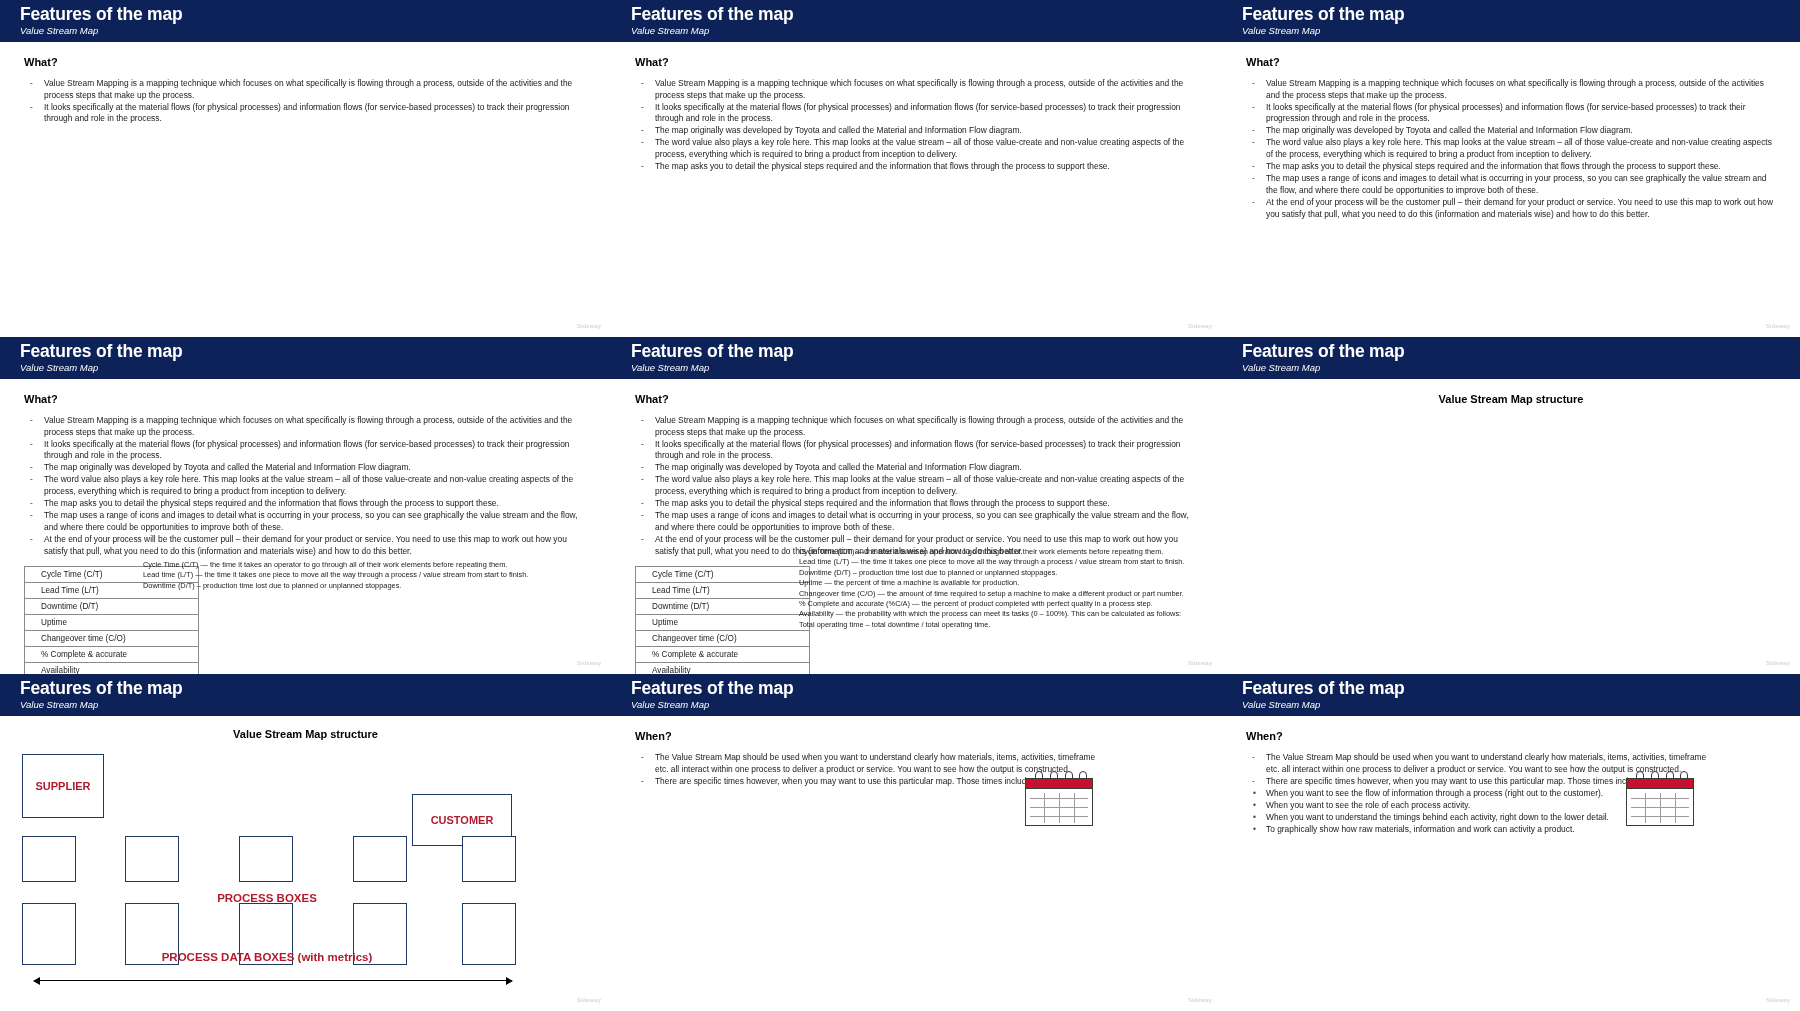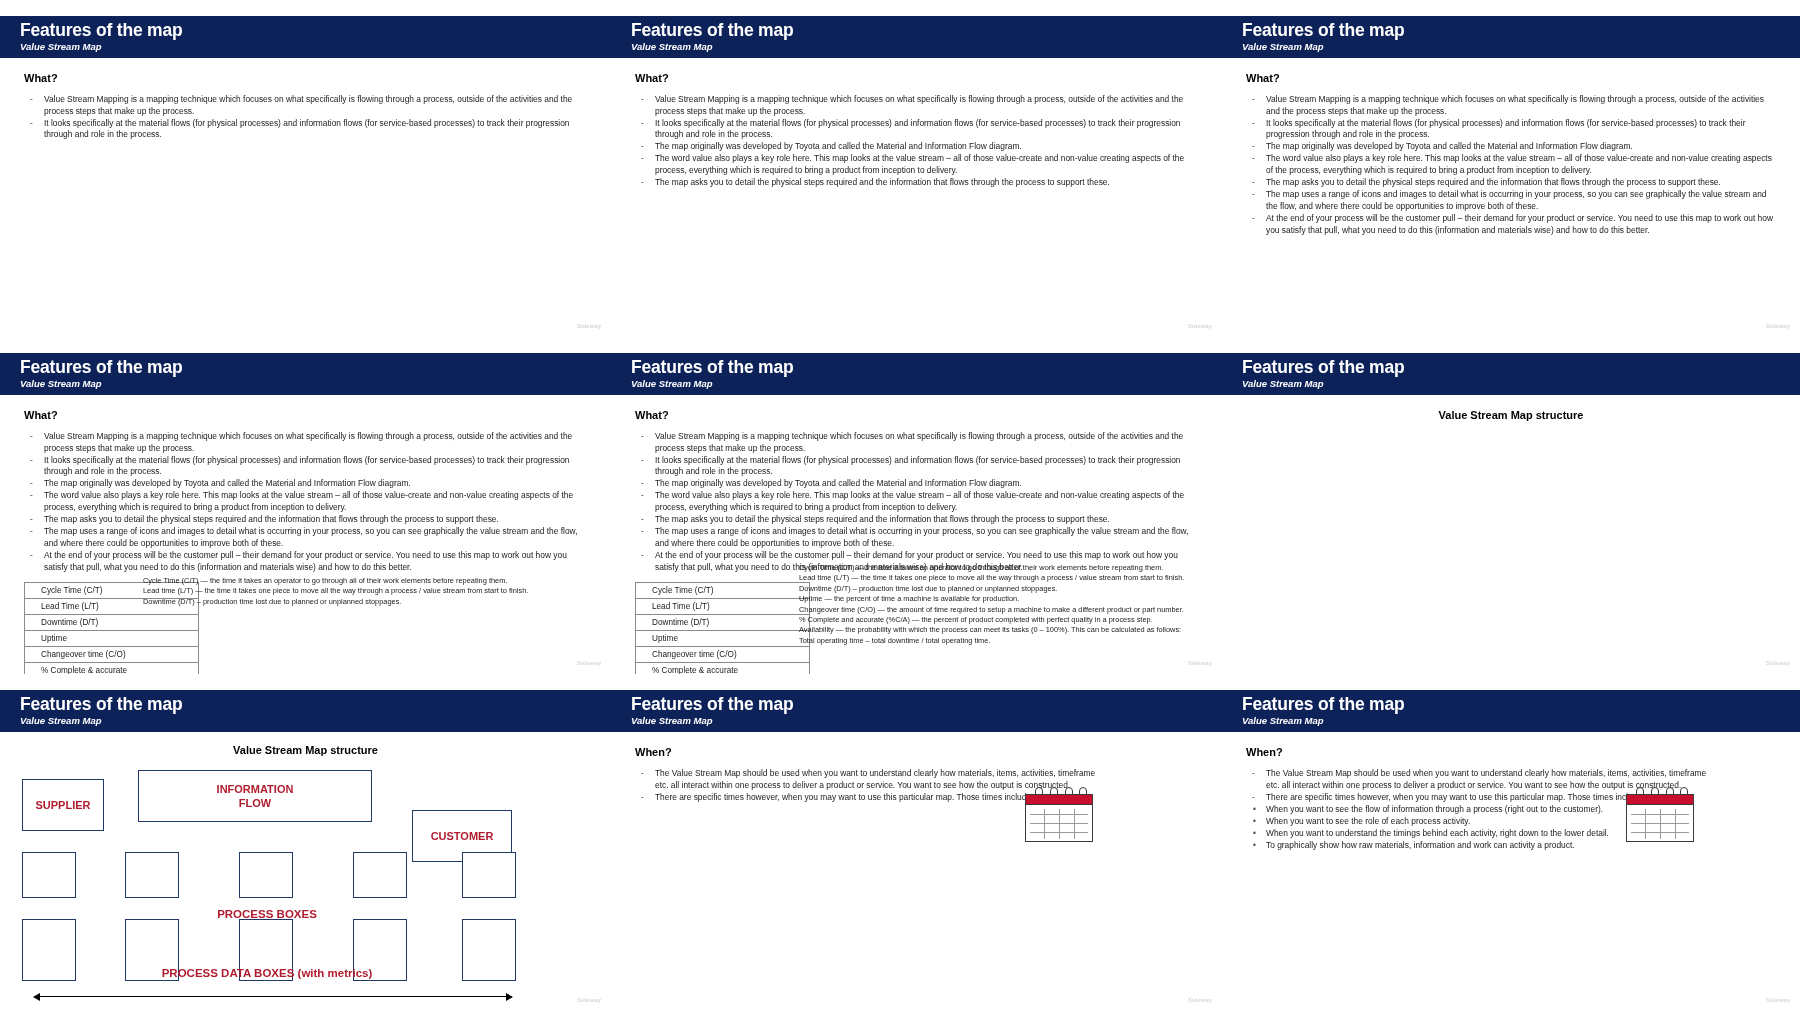--- a/index.html
+++ b/index.html
@@ -9,24 +9,24 @@
     position:relative; width:1800px; height:1011px;
     display:grid;
     grid-template-columns:611px 611px 578px;
     grid-template-rows:337px 337px 337px;
   }
   .slide { position:relative; background:#ffffff; overflow:hidden; }
 
   
   .hdr {
     background:#0d2259; color:#ffffff;
-    height:42px; padding:4px 0 0 20px;margin-top:16px;
+    height:42px; padding:4px 0 0 20px;
   }
   .hdr-title { font-size:17.5px; font-weight:bold; line-height:20px; letter-spacing:-0.2px;}
-  .hdr-sub { font-size:9.5px; font-weight:bold; font-style:italic; line-height:13px; }
+  .hdr-sub { font-size:9.5px; font-weight:normal; font-style:italic; line-height:13px; }
 
   
   .body { padding:14px 24px 0 24px; position:relative; height:295px; }
   .h2 { font-size:11px; font-weight:bold; color:#000; margin-bottom:10px; }
   .h2.center { text-align:center; margin-bottom:14px; }
 
   ul.bl { list-style:none; }
   ul.bl li {
     position:relative; padding-left:20px;
     font-size:8.4px; line-height:11.6px; color:#1a1a1a; margin-bottom:0.5px;
@@ -253,25 +253,21 @@
 
   <div class="slide">
     <div class="hdr">
       <div class="hdr-title">Features of the map</div>
       <div class="hdr-sub">Value Stream Map</div>
     </div>
     <div class="body" style="padding:12px 12px 0 12px;">
       <div class="h2 center" style="margin-bottom:8px;">Value Stream Map structure</div>
       <div class="struct">
 
-        <div class="bx" style="left:10px;  top:15px;  width:82px; height:52px;">SUPPLIER</div>
-        <div class="bx" style="left:126px; top:6px;  width:234px;height:52px; flex-direction:column;">
-          <span>INFORMATION</span>
-          <span>FLOW</span>
-        </div>
+        <div class="bx" style="left:10px;  top:6px;  width:82px; height:64px;">SUPPLIER</div>
         <div class="bx" style="left:400px; top:6px;  width:100px; height:52px;margin-top:40px;">CUSTOMER</div>
 
         <div class="bx" style="left:10px;  top:88px; width:54px; height:46px;"></div>
         <div class="bx" style="left:113px; top:88px; width:54px; height:46px;"></div>
         <div class="bx" style="left:227px; top:88px; width:54px; height:46px;"></div>
         <div class="bx" style="left:341px; top:88px; width:54px; height:46px;"></div>
         <div class="bx" style="left:450px; top:88px; width:54px; height:46px;"></div>
         <div class="lbl-red" style="left:175px; top:103px; width:160px;">PROCESS BOXES</div>
 
         <div class="bx" style="left:10px;  top:155px; width:54px; height:62px;"></div>

